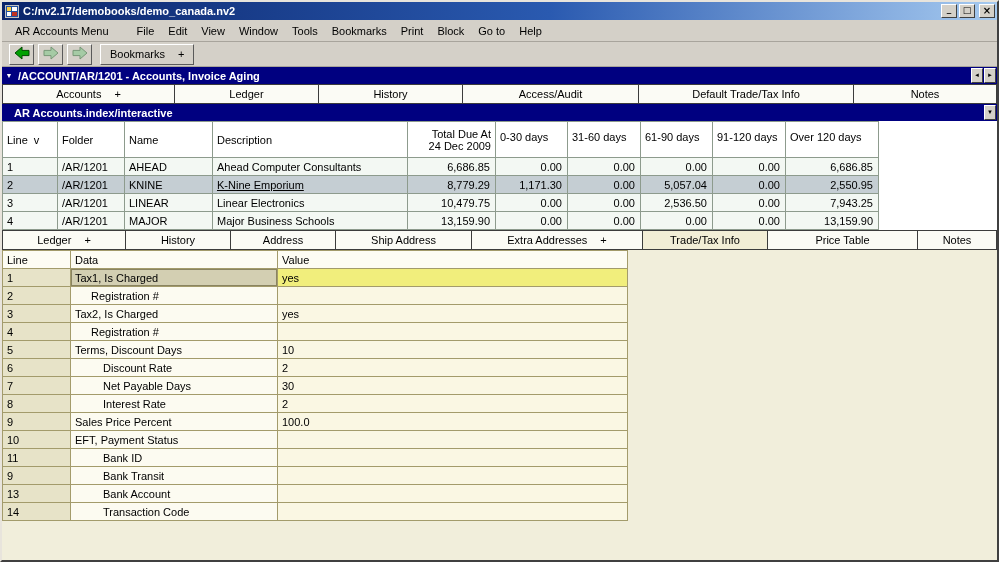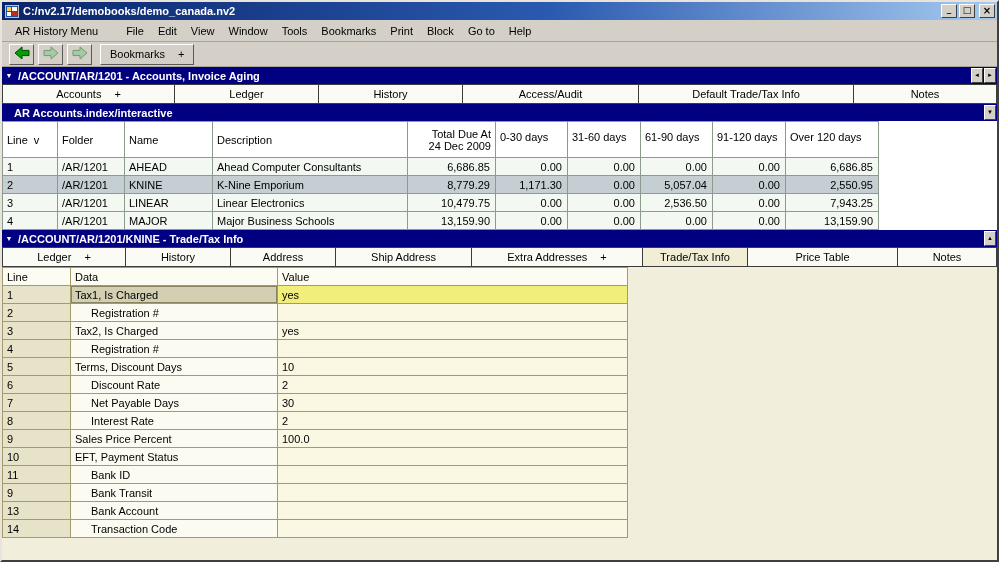--- a/index.html
+++ b/index.html
@@ -78,39 +78,39 @@
   table.acct { border-collapse:collapse; table-layout:fixed; width:876px; }
   table.acct th, table.acct td {
     border:1px solid #8d9b8d; padding:0 4px; overflow:hidden; white-space:nowrap;
     font-weight:normal; font-size:11px;
   }
   table.acct thead th { background:#ffffff; height:36px; text-align:left; vertical-align:middle; }
   table.acct thead th.vb { vertical-align:bottom; padding-bottom:14px; }
   table.acct thead th.r { text-align:right; }
   table.acct tbody td { height:18px; background:#f3f8f3; }
   table.acct tbody tr.sel td { background:#c5ced3; }
-  table.acct tbody td.hl { background:#ffff00; }
+  table.acct tbody td.hl { background:#ffff00;text-decoration:underline; }
   table.acct tbody td.num { text-align:right; padding-right:5px; }
   .sort-glyph { margin-left:6px; }
   
   .lower-pane { flex:1 1 auto; background:#f1eedb; overflow:hidden; }
   table.trade { border-collapse:collapse; table-layout:fixed; width:625px; }
   table.trade th, table.trade td {
     border:1px solid #a39b6b; padding:0 4px; overflow:hidden; white-space:nowrap;
     font-weight:normal; font-size:11px; text-align:left;
   }
   table.trade thead th { background:#fdfcf3; height:18px; }
   table.trade tbody td { height:18px; }
   table.trade td.line  { background:#e7e3c8; }
   table.trade td.data  { background:#fcfbf1; }
   table.trade td.value { background:#faf7e3; }
   table.trade td.data.selcell { background:#d3cfb2; box-shadow:inset 0 0 0 1px #8a8460; }
   table.trade td.value.vhl { background:#f1ee7c; }
   table.trade td.ind1 { padding-left:20px; }
-  table.trade td.ind2 { padding-left:20px; }
+  table.trade td.ind2 { padding-left:32px; }
 </style>
 </head>
 <body>
 
 <div class="window">
 
   <div class="titlebar">
     <span class="app-icon">
       <svg width="14" height="13" viewBox="0 0 14 13">
         <rect x="0" y="0" width="14" height="13" fill="#c0c0c0"></rect>
@@ -123,21 +123,21 @@
     </span>
     <span class="title-text">C:/nv2.17/demobooks/demo_canada.nv2</span>
     <span class="winbtns">
       <span class="wbtn minb">_</span>
       <span class="wbtn">□</span>
       <span class="wbtn closeb">×</span>
     </span>
   </div>
 
   <div class="menubar">
-    <span class="menu-item first">AR History Menu</span>
+    <span class="menu-item first">AR Accounts Menu</span>
     <span class="menu-item">File</span>
     <span class="menu-item">Edit</span>
     <span class="menu-item">View</span>
     <span class="menu-item">Window</span>
     <span class="menu-item">Tools</span>
     <span class="menu-item">Bookmarks</span>
     <span class="menu-item">Print</span>
     <span class="menu-item">Block</span>
     <span class="menu-item">Go to</span>
     <span class="menu-item">Help</span>
@@ -288,47 +288,40 @@
             <td class="num">0.00</td>
             <td class="num">0.00</td>
             <td class="num">0.00</td>
             <td class="num">0.00</td>
             <td class="num">13,159.90</td>
           </tr>
         </tbody>
     </table>
   </div>
 
-  <div class="pane-bar">
-    <span class="collapse-box">▼</span>
-    <span class="pane-bar-title">/ACCOUNT/AR/1201/KNINE - Trade/Tax Info</span>
-    <span class="bar-minis">
-      <span class="mini-btn">▲</span>
-    </span>
-  </div>
 
   <div class="tabrow">
     <span class="tab" style="width:124px">
       <span>Ledger</span>
       <span class="tabplus">+</span>
     </span>
     <span class="tab" style="width:105px">
       <span>History</span>
     </span>
     <span class="tab" style="width:105px">
       <span>Address</span>
     </span>
     <span class="tab" style="width:136px">
       <span>Ship Address</span>
     </span>
     <span class="tab" style="width:171px">
       <span>Extra Addresses</span>
       <span class="tabplus">+</span>
     </span>
-    <span class="tab active-cream" style="width:105px">
+    <span class="tab active-cream" style="width:125px">
       <span>Trade/Tax Info</span>
     </span>
     <span class="tab" style="width:150px">
       <span>Price Table</span>
     </span>
     <span class="tab" style="flex:1 1 auto">
       <span>Notes</span>
     </span>
   </div>
 

